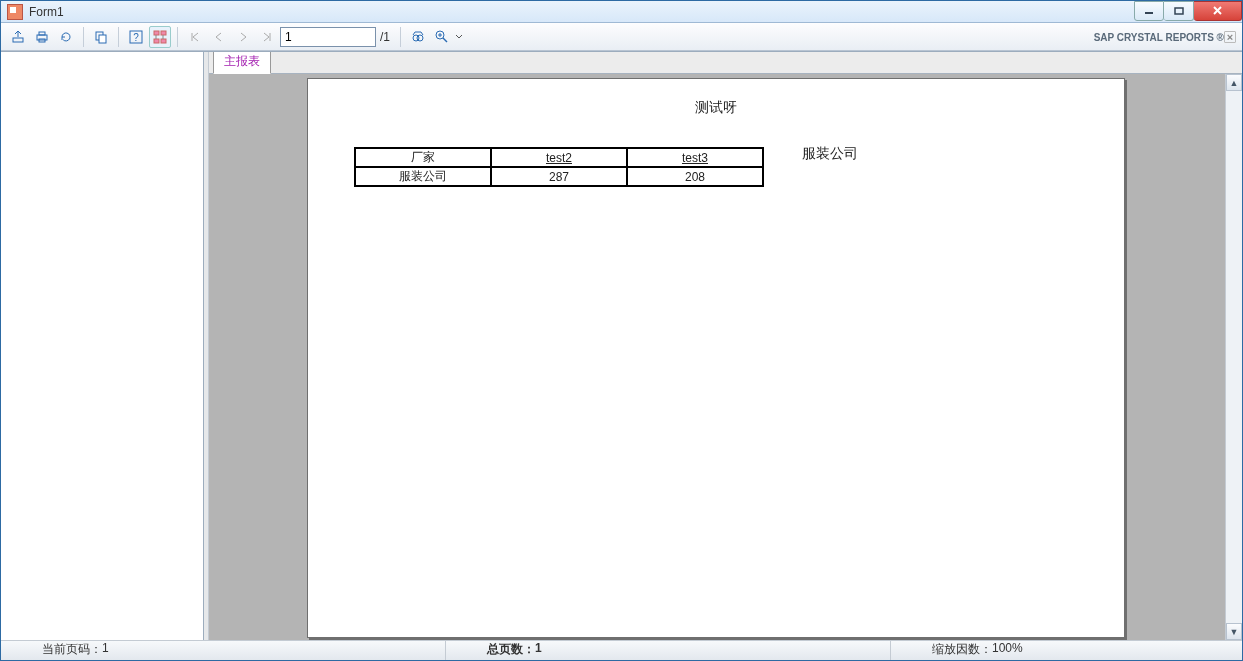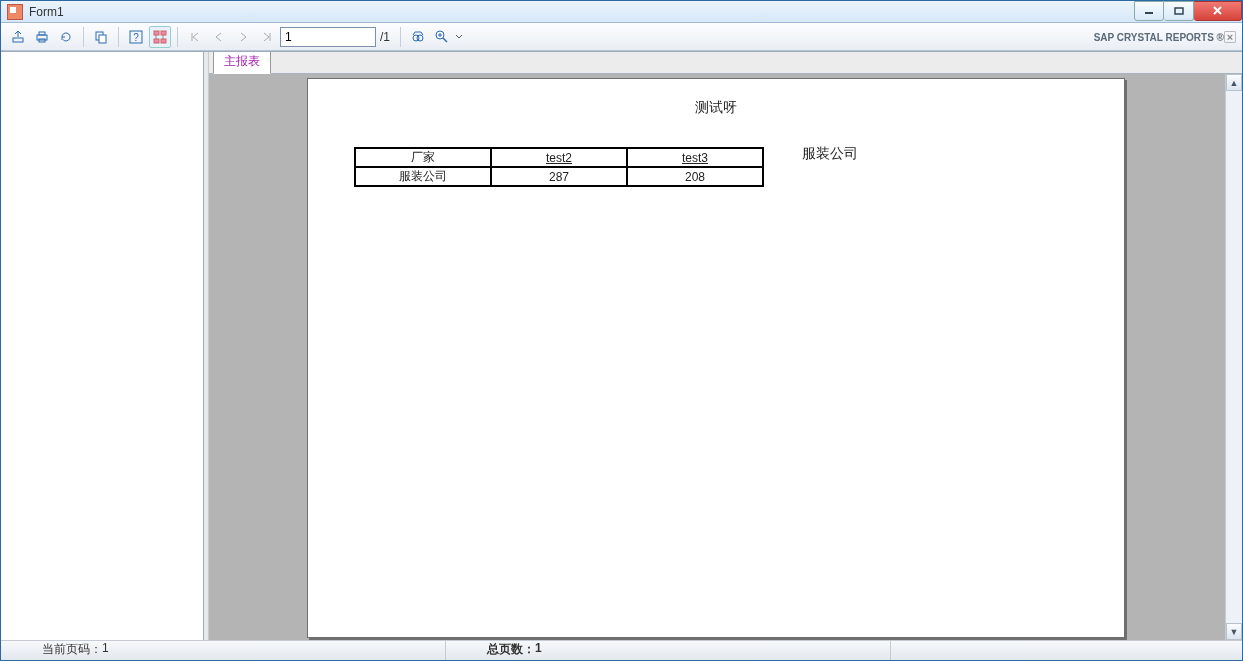--- a/index.html
+++ b/index.html
@@ -204,15 +204,19 @@
 
   <div class="statusbar">
     <div class="sb-cell page">
       <span>当前页码：</span>
       <span>1</span>
     </div>
     <div class="sb-cell tot">
       <span>总页数：</span>
       <span>1</span>
     </div>
+    <div class="sb-cell" style="flex:1;border-right:none;">
+      <span>缩放因数：</span>
+      <span>100%</span>
+    </div>
   </div>
 
 </div>
 
 </body></html>

